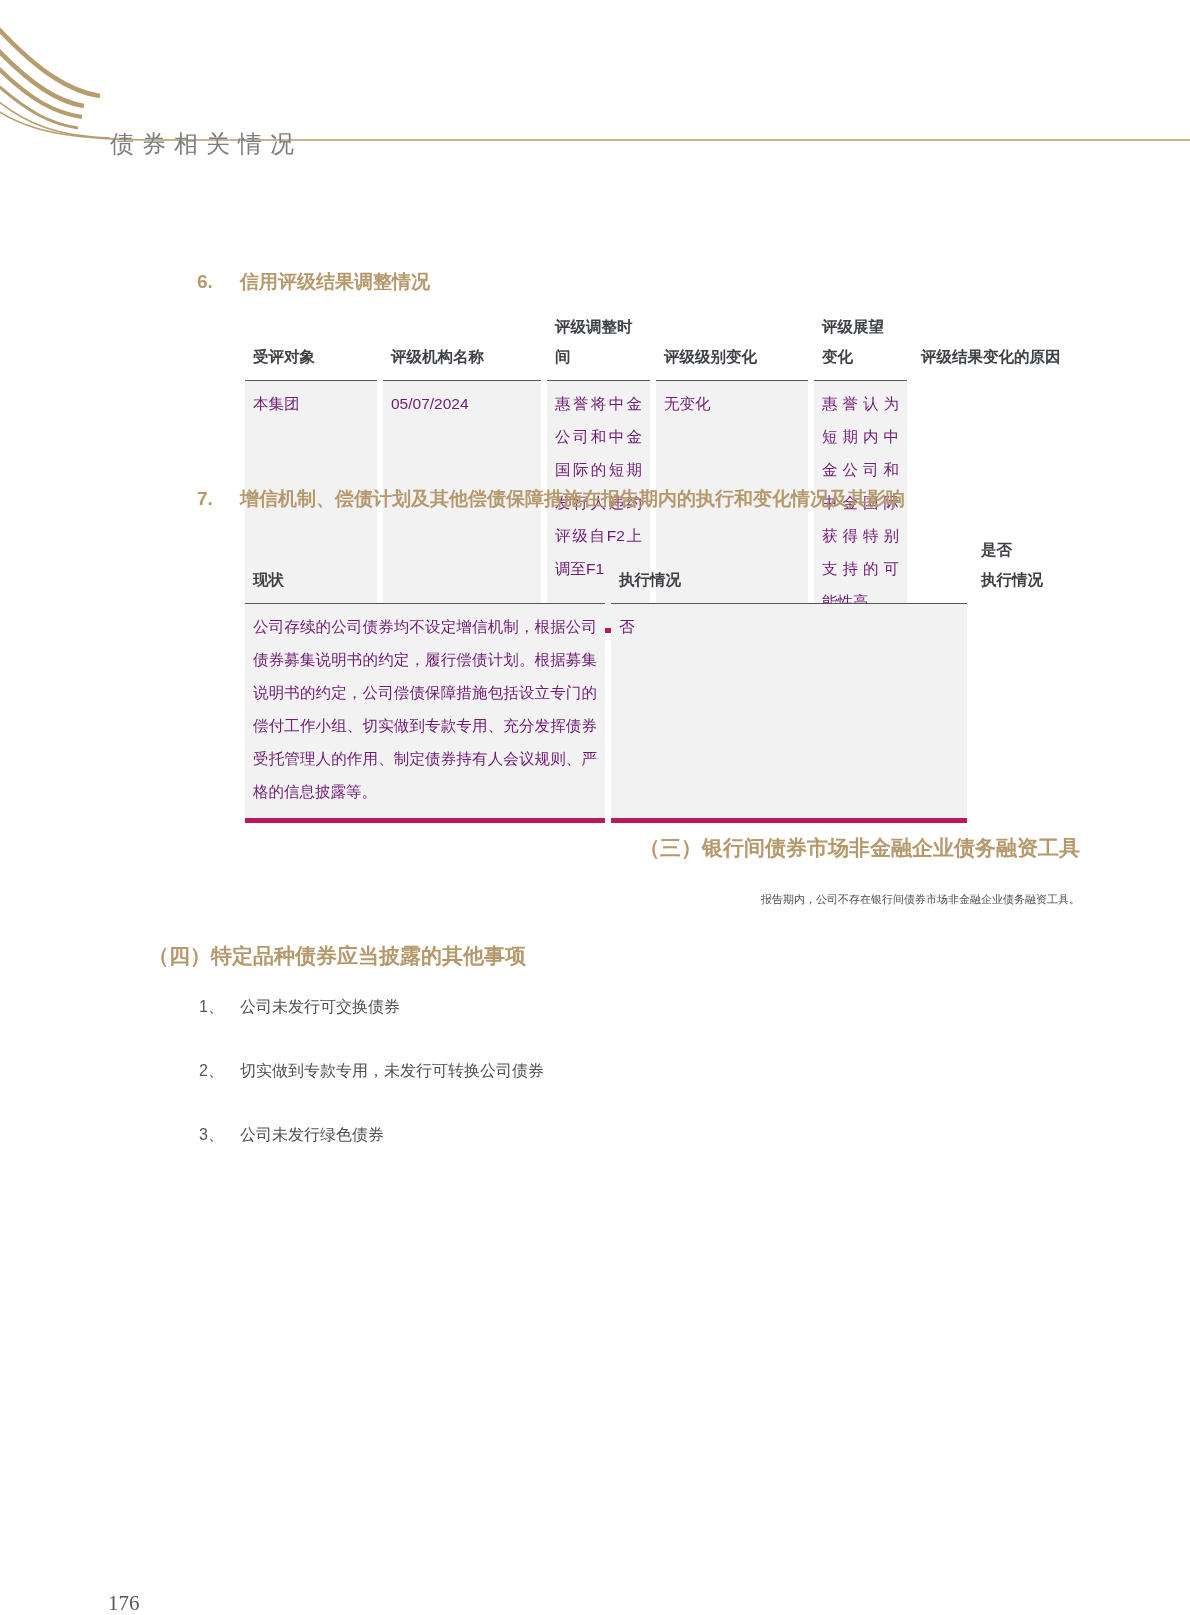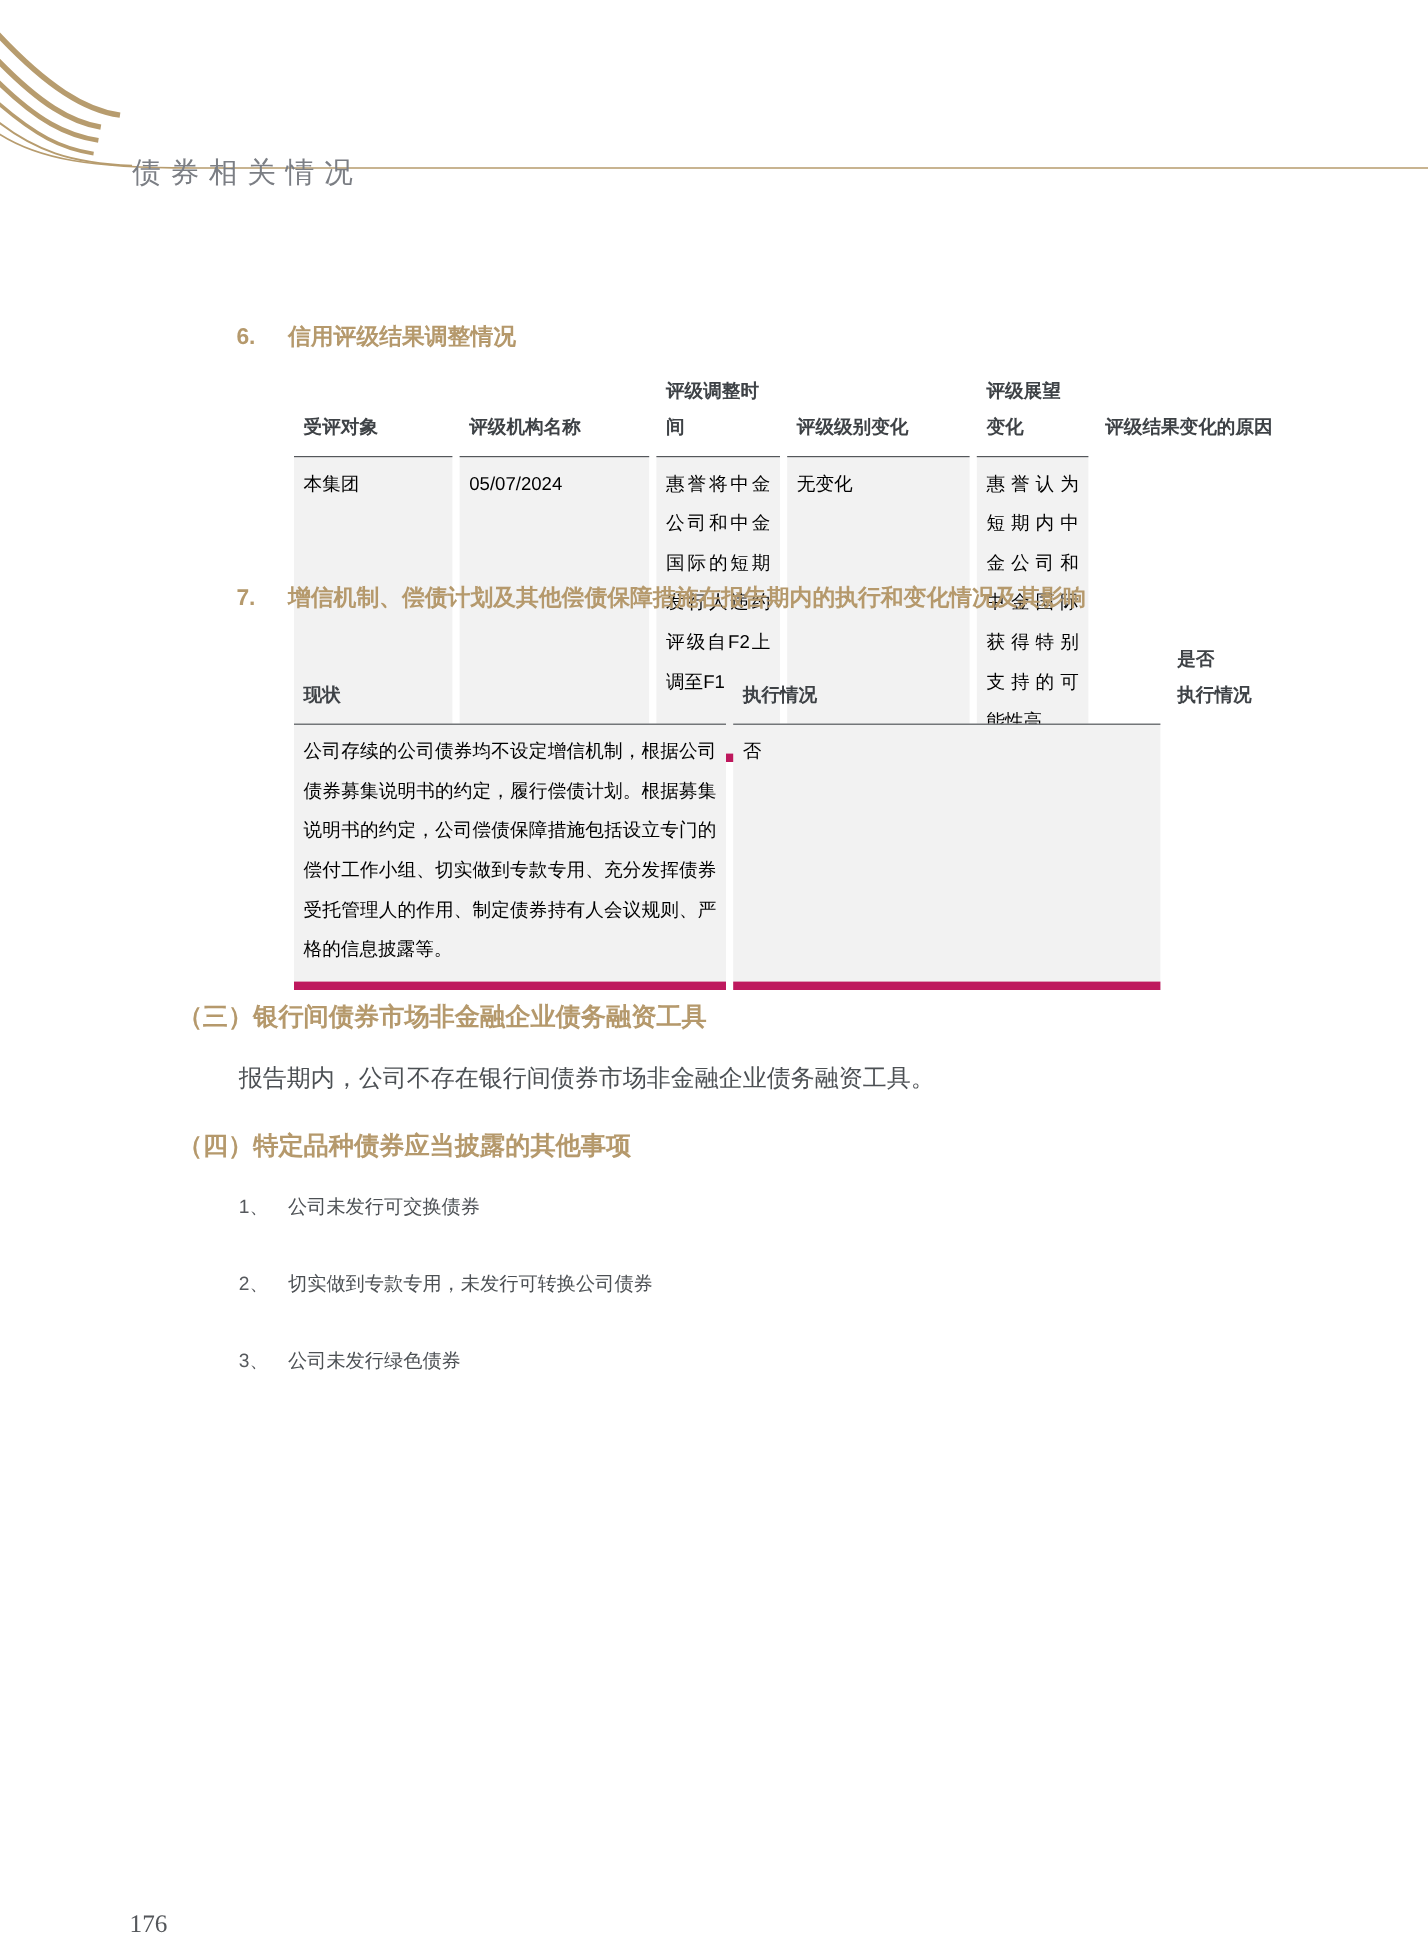--- a/index.html
+++ b/index.html
@@ -30,30 +30,30 @@
   .tbl1 { grid-template-columns:132px 158px 103px 152px 93px 167px; margin-top:12px; }
   .tbl2 { grid-template-columns:360px 356px 103px; margin-top:18px; }
   .th {
     font-weight:bold; color:#3e4246; font-size:15.5px; line-height:30px;
     display:flex; align-items:flex-end; padding:6px 8px 8px 8px;
     white-space:pre-line;
   }
   .td {
     background:#f2f2f2;
     border-top:1px solid #54575b;
-    border-bottom:7px solid #be185d;
-    color:#000000; font-size:15.5px; line-height:33px;
+    border-bottom:5px solid #be185d;
+    color:#701a75; font-size:15.5px; line-height:33px;
     padding:6px 8px 10px 8px;
     text-align:justify;
   }
 
   
   .cn-section { position:absolute; left:148px; width:932px; }
   .cn-heading { color:#b5996c; font-weight:bold; font-size:21px; line-height:26px; }
-  .cn-body { margin-left:51px; margin-top:26px; color:#4c5054; font-size:20px; line-height:24px; }
+  .cn-body { margin-left:51px; margin-top:26px; color:#4c5054; font-size:11px; line-height:24px; }
   .item-list { margin-left:51px; }
   .item { display:flex; margin-top:40px; color:#4c5054; font-size:16px; line-height:24px; }
   .item:first-child { margin-top:26px; }
   .item .num { width:41px; flex:none; color:#56595d; }
 
   
   .page-number {
     position:absolute; left:108px; top:1591px;
     font-family:"Liberation Serif","DejaVu Serif",serif;
     font-size:21px; color:#54575b;
@@ -103,21 +103,21 @@
     <div class="tbl tbl2">
       <div class="th">现状</div>
       <div class="th">执行情况</div>
       <div class="th">是否
 执行情况</div>
       <div class="td">公司存续的公司债券均不设定增信机制，根据公司债券募集说明书的约定，履行偿债计划。根据募集说明书的约定，公司偿债保障措施包括设立专门的偿付工作小组、切实做到专款专用、充分发挥债券受托管理人的作用、制定债券持有人会议规则、严格的信息披露等。</div>
       <div class="td">否</div>
     </div>
   </div>
 
-  <div class="cn-section" style="top:835px;">
+  <div class="cn-section" style="top:835px;text-align:right;">
     <div class="cn-heading">（三）银行间债券市场非金融企业债务融资工具</div>
     <div class="cn-body">报告期内，公司不存在银行间债券市场非金融企业债务融资工具。</div>
   </div>
 
   <div class="cn-section" style="top:943px;">
     <div class="cn-heading">（四）特定品种债券应当披露的其他事项</div>
     <div class="item-list">
       <div class="item">
         <span class="num">1、</span>
         <span>公司未发行可交换债券</span>

